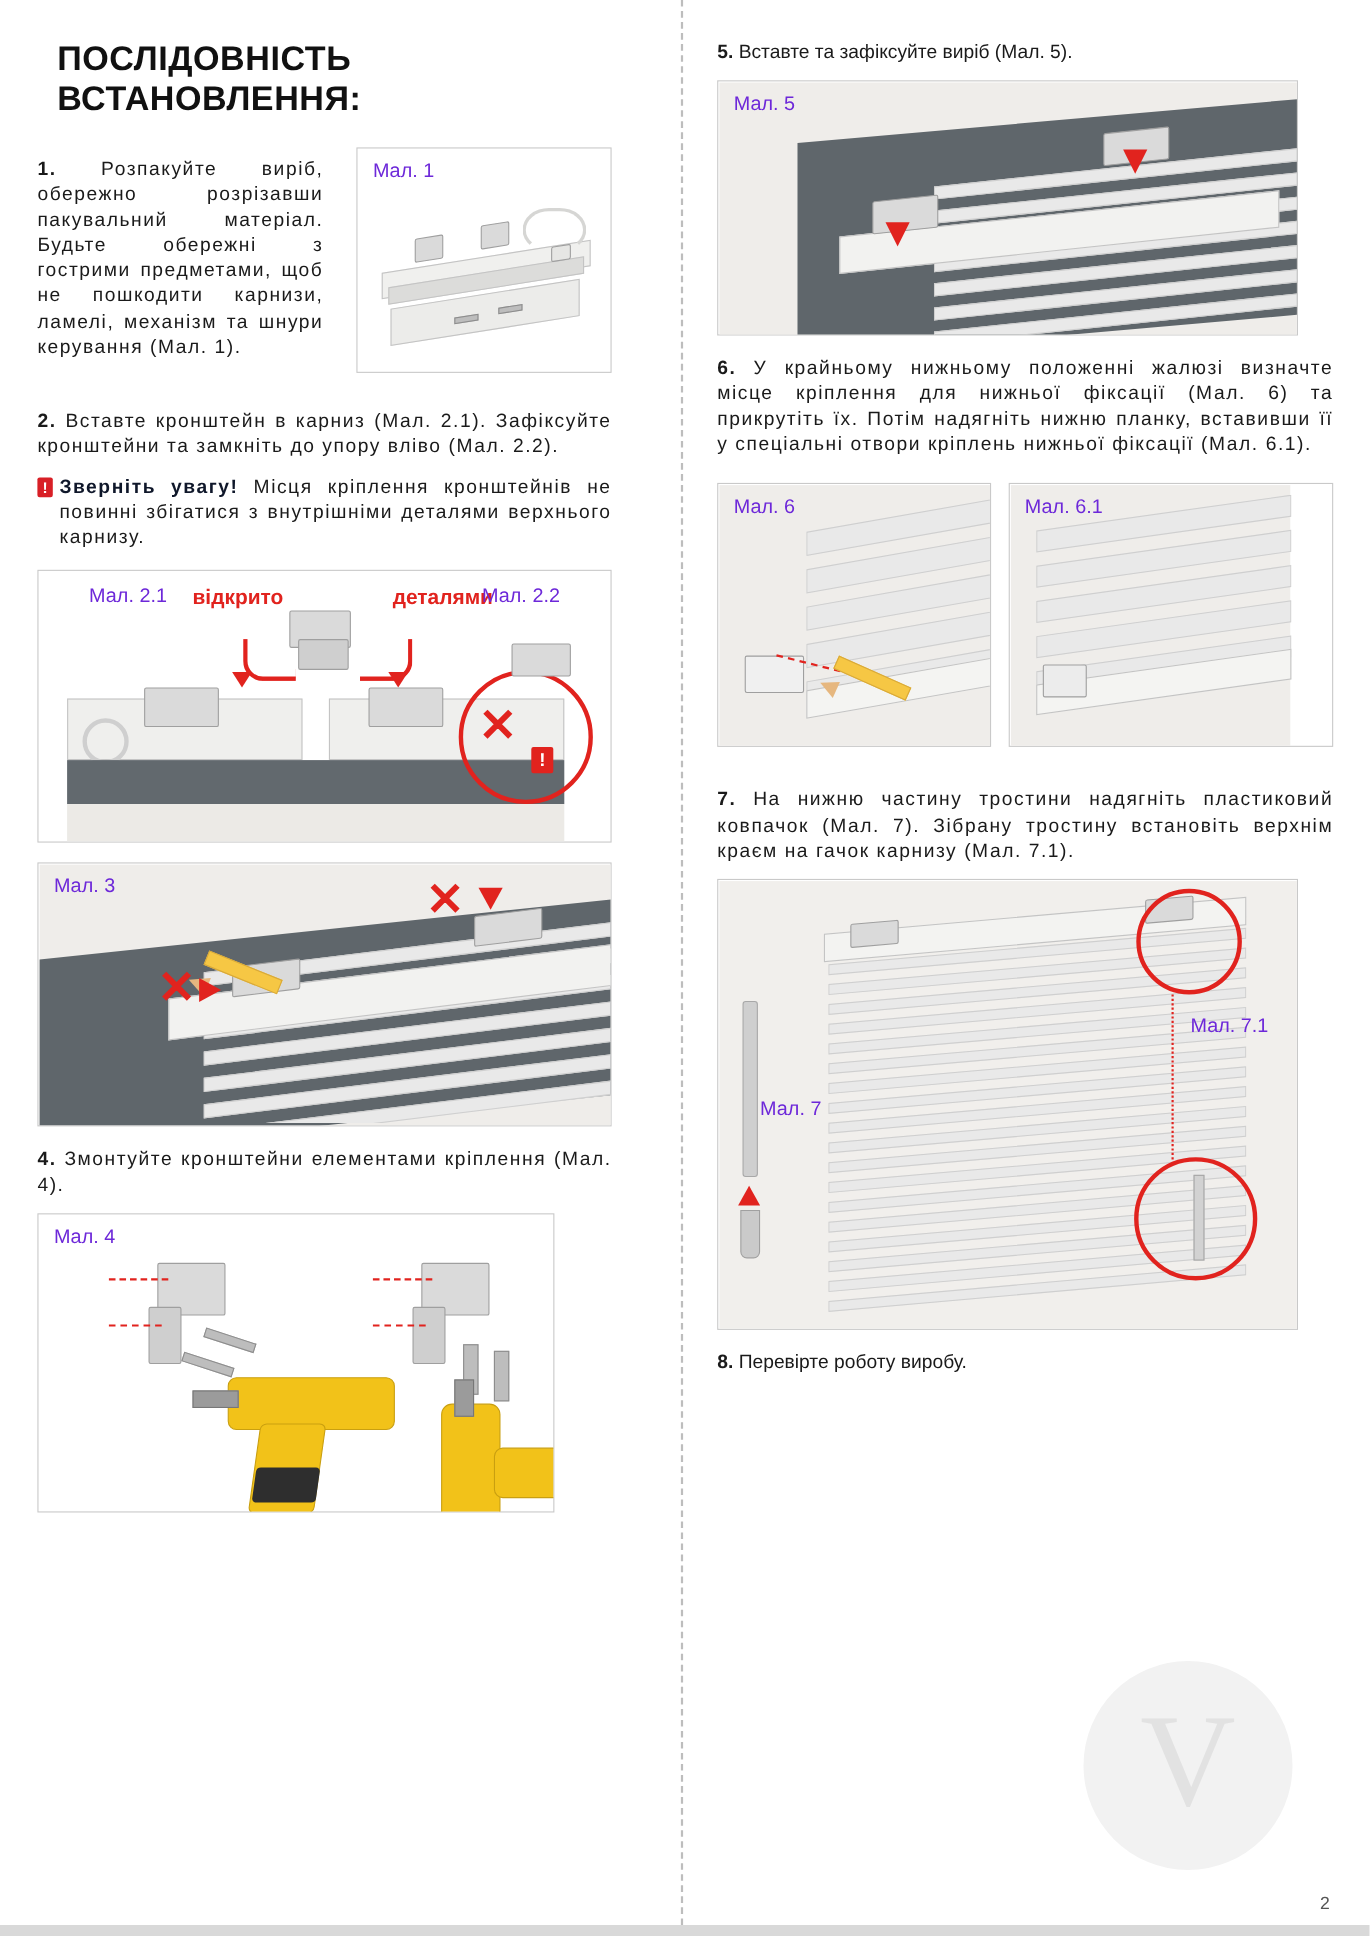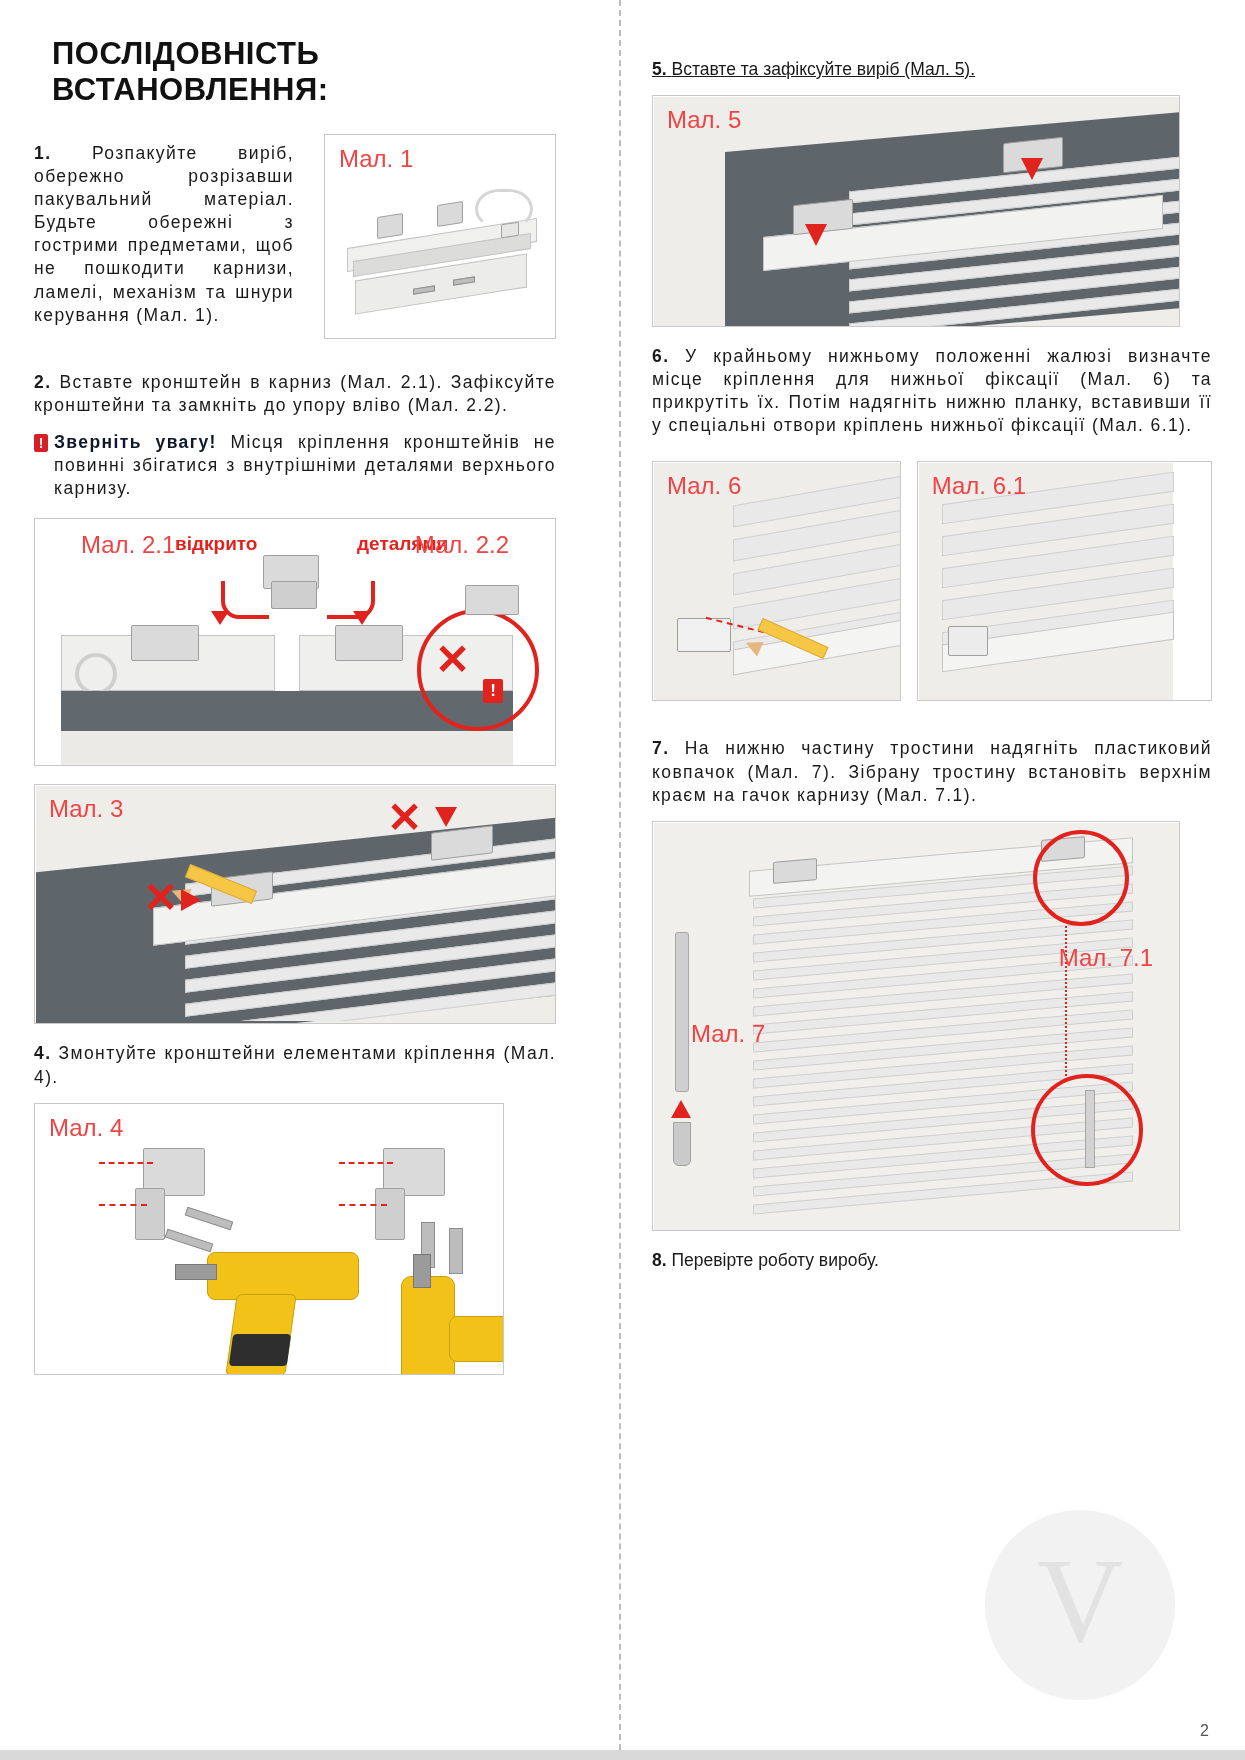--- a/index.html
+++ b/index.html
@@ -115,22 +115,22 @@
   .fig {
     position: relative;
     border: 1px solid #c9c9c9;
     background: #fff;
     box-sizing: border-box;
     margin: 10px 0 18px 0;
     overflow: hidden;
   }
   .fig-label {
     position: absolute;
-    font-size: 24px;
-    color: #ef4444;
+    font-size: 18px;
+    color: #6d28d9;
     z-index: 5;
   }
   .fig-label.tl { left: 14px; top: 10px; }
   
   .wall {
     position: absolute;
     background: #5d6469;
   }
   .wallLight {
     position: absolute;
@@ -346,21 +346,21 @@
 
         <div class="drill" style="left:366px; top:172px; width:52px; height:120px; background:#f2c219; border:1px solid #c99f10; border-radius:10px;"></div>
         <div class="drill" style="left:414px; top:212px; width:72px; height:44px; background:#f2c219; border:1px solid #c99f10; border-radius:8px;"></div>
         <div class="drill" style="left:378px; top:150px; width:16px; height:32px; background:#9b9b9b; border:1px solid #777;"></div>
       </div>
 
     </div>
 
     <div class="col-right">
 
-      <p class="step" style="margin-top:30px;text-decoration:underline;">
+      <p class="step" style="margin-top:8px;">
         <b>5.</b>
         <span>Вставте та зафіксуйте виріб (Мал. 5).</span>
       </p>
 
       <div class="fig" style="width:528px; height:232px;">
         <div class="fig-label tl">Мал. 5</div>
         <div class="wallLight" style="left:1px; top:1px; width:526px; height:230px; background:#efedea;"></div>
         <div class="wall" style="left:72px; top:36px; width:456px; height:196px; background:#5f666b; transform:skewY(-5deg);"></div>
         <div style="position:absolute; left:196px; top:28px; width:332px; height:204px; overflow:hidden;">
           <div class="slat" style="left:0; top:50px; width:332px; height:12px; transform:skewY(-6deg);"></div>

